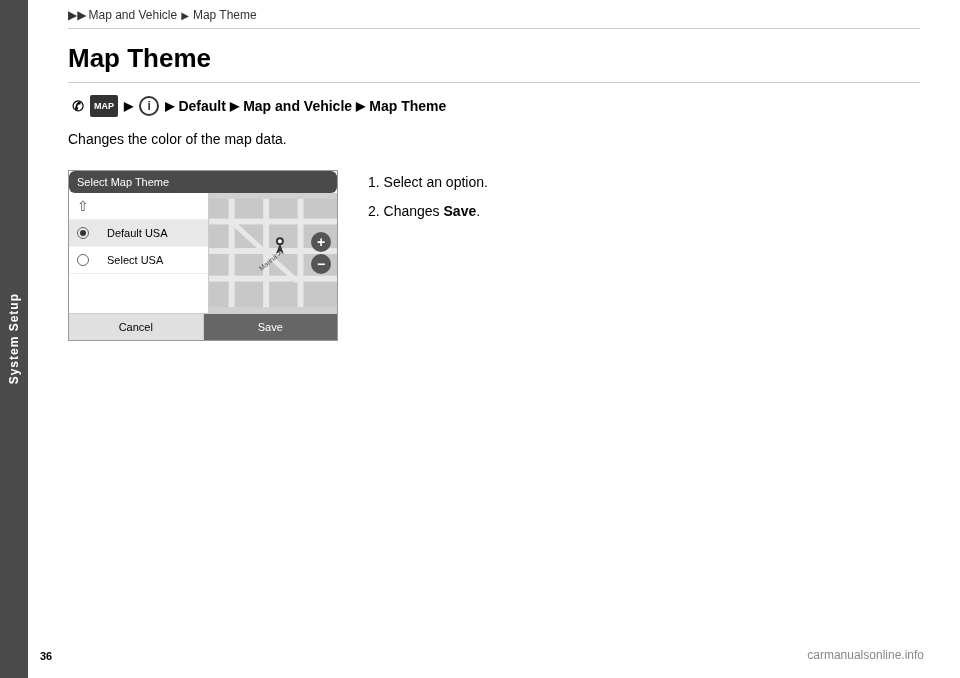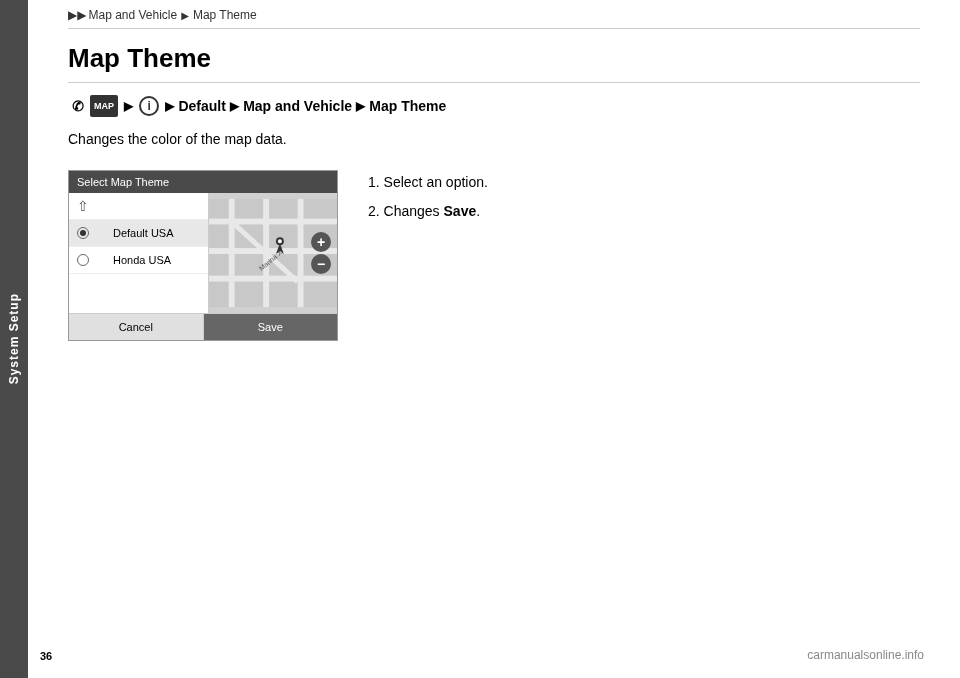--- a/index.html
+++ b/index.html
@@ -129,35 +129,36 @@
       border: 1px solid #999;
       background: #fff;
       flex-shrink: 0;
     }
     .screen-header {
       background: #4a4a4a;
       color: #fff;
       font-size: 11px;
       padding: 5px 8px;
       text-align: left;
+      border-radius: 6px;
     }
     .screen-body {
       display: flex;
     }
     .screen-left {
       width: 140px;
       border-right: 1px solid #ccc;
     }
     .screen-option {
       display: flex;
       align-items: center;
       padding: 7px 8px;
       border-bottom: 1px solid #eee;
       font-size: 11px;
-      gap: 24px;
+      gap: 18px;
     }
     .screen-option.selected {
       background: #e8e8e8;
     }
     .radio-circle {
       width: 12px;
       height: 12px;
       border-radius: 50%;
       border: 1.5px solid #666;
       flex-shrink: 0;
@@ -303,21 +304,21 @@
         <div class="screen-left">
           <div class="screen-nav-arrow">⇧</div>
 
           <div class="screen-option selected">
             <div class="radio-circle filled"></div>
             <span>Default USA</span>
           </div>
 
           <div class="screen-option">
             <div class="radio-circle"></div>
-            <span>Honda USA</span>
+            <span>Select USA</span>
           </div>
         </div>
 
         <div class="screen-right">
 
           <svg width="100%" height="100%" viewBox="0 0 130 110" xmlns="http://www.w3.org/2000/svg" style="position:absolute;top:0;left:0;">
             <rect width="130" height="110" fill="#c8c8c8"></rect>
 
             <rect x="0" y="20" width="130" height="6" fill="#e8e8e8"></rect>
             <rect x="0" y="50" width="130" height="6" fill="#e8e8e8"></rect>

